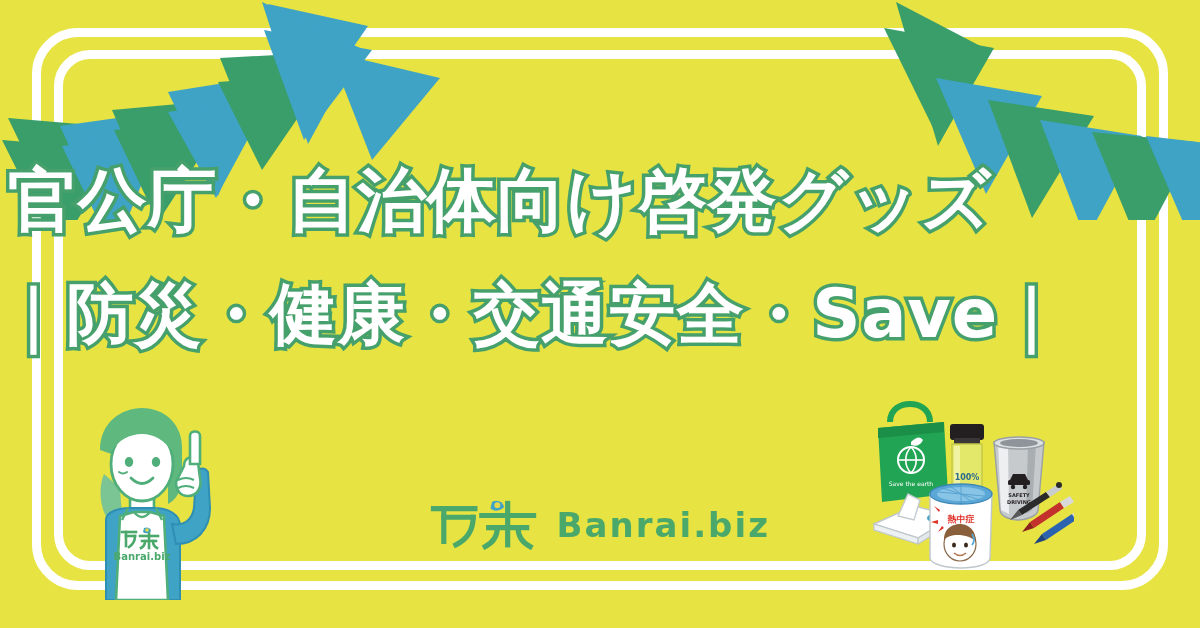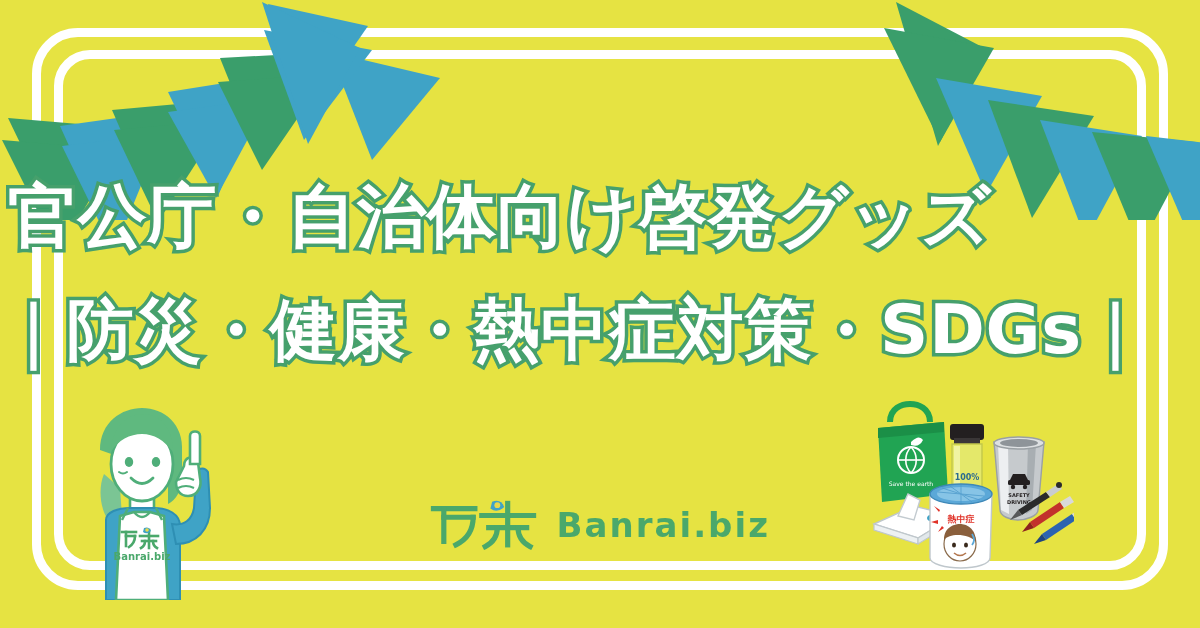--- a/index.html
+++ b/index.html
@@ -46,21 +46,21 @@
   .frame-inner {
     left: 54px; top: 50px;
     width: 1092px; height: 520px;
     border-width: 9px;
     border-radius: 36px;
   }
 
   
   .headline {
     position: absolute;
-    left: 0; top: 168px;
+    left: 0; top: 152px;
     width: 1000px;
     text-align: center;
     z-index: 6;
   }
   .headline-line {
     display: block;
     font-family: "DejaVu Sans", "Liberation Sans", sans-serif;
     font-weight: bold;
     color: #ffffff;
     letter-spacing: 0.012em;
@@ -162,21 +162,21 @@
       <polygon points="936,78 1042,96 986,194" fill="#3FA3C6"></polygon>
       <polygon points="988,100 1094,116 1032,218" fill="#3A9E6B"></polygon>
       <polygon points="1040,120 1142,136 1086,240" fill="#3FA3C6"></polygon>
       <polygon points="1092,132 1196,142 1140,248" fill="#3A9E6B"></polygon>
       <polygon points="1146,136 1248,148 1196,252" fill="#3FA3C6"></polygon>
     </g>
   </svg>
 
   <div class="headline">
     <span class="headline-line l1">官公庁・自治体向け啓発グッズ</span>
-    <span class="headline-line l2">｜防災・健康・熱中症対策・SDGs｜</span>
+    <span class="headline-line l2">｜防災・健康・交通安全・Save｜</span>
   </div>
 
   <div class="logo-center">
     <svg class="logo-mark" viewBox="0 0 128 58" aria-hidden="true">
 
       <g fill="none" stroke="#4AA86B" stroke-width="6" stroke-linecap="square">
         <path d="M4 10 H52"></path>
         <path d="M16 10 V48"></path>
         <path d="M16 20 H50"></path>
         <path d="M50 20 C50 36 42 46 30 52"></path>

